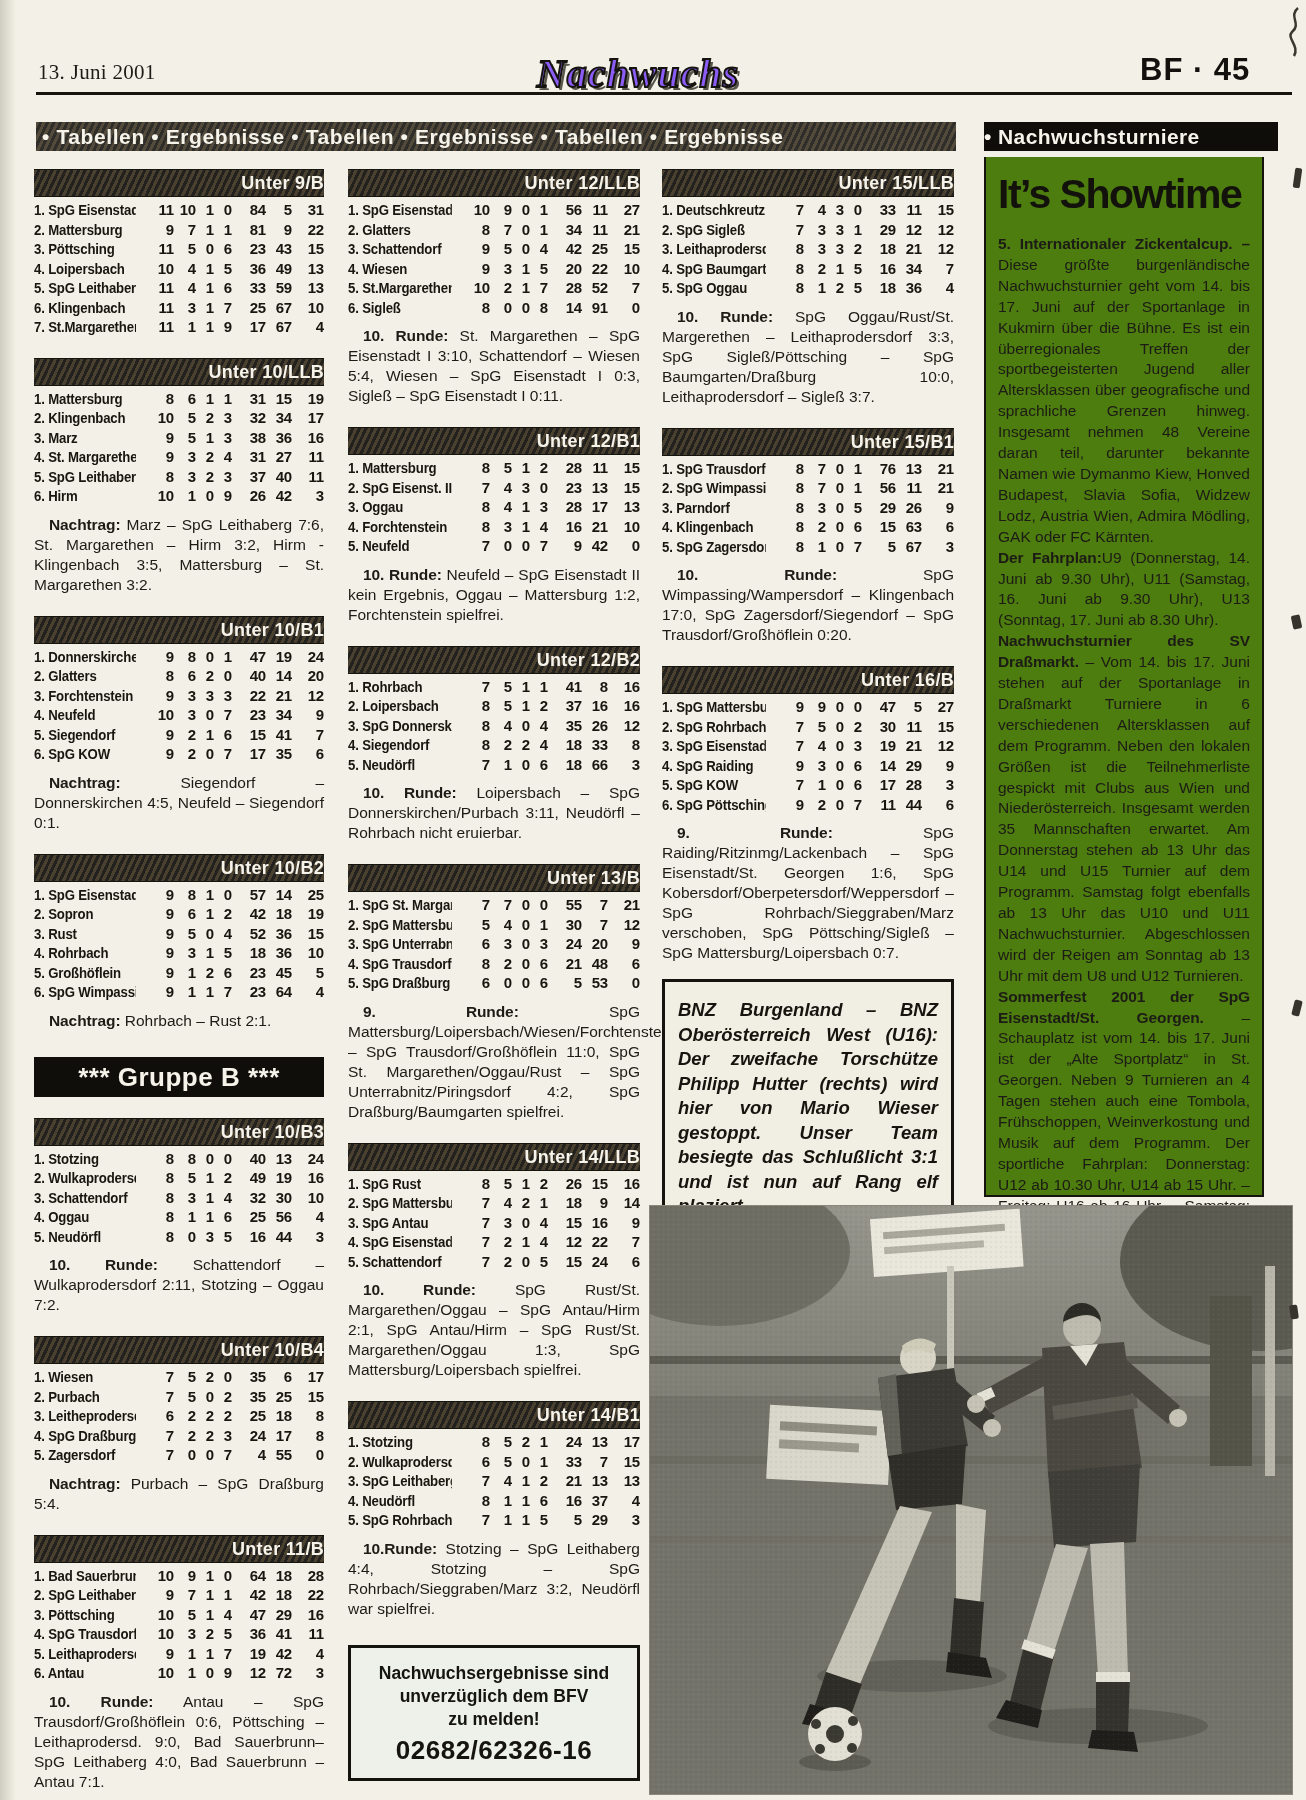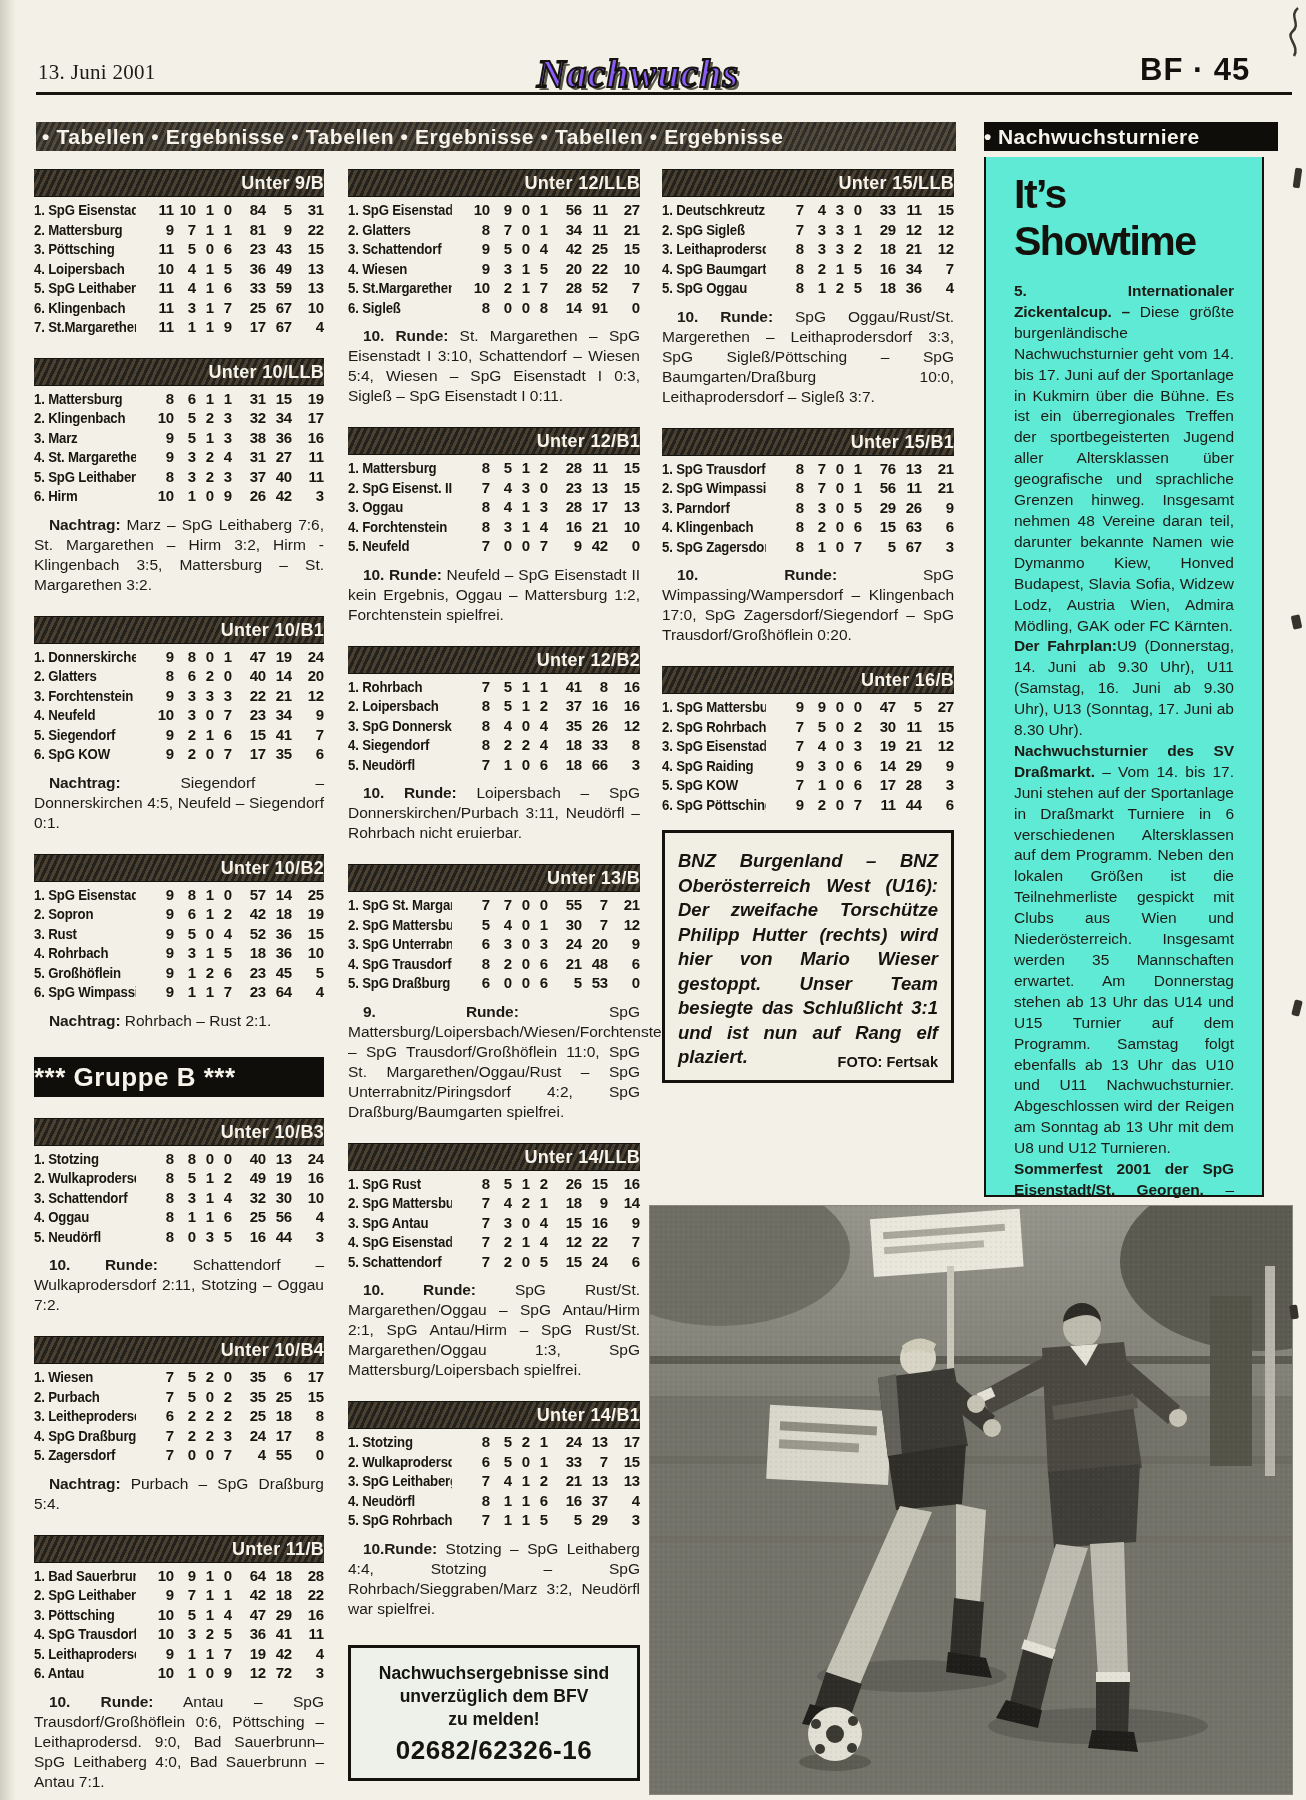--- a/index.html
+++ b/index.html
@@ -46,35 +46,35 @@
   .tname{flex:1;white-space:nowrap;overflow:hidden;transform:scaleX(.88);transform-origin:0 60%}
   .tnum{text-align:right;flex:0 0 auto}
   .c1{width:24px}.c2{width:22px}.c3{width:18px}.c4{width:18px}
   .c5{width:34px}.c6{width:26px}.c7{width:32px}
 
   .note{margin-top:9px;font-size:15.5px;line-height:20px;color:#1c1b15;
     text-align:justify;text-indent:15px}
   .note b{letter-spacing:-.1px}
 
   .gruppe{margin-top:26px;height:40px;line-height:40px;background:#0f0e0a;color:#f6f3ea;
-    text-align:left;font-weight:bold;font-size:26px;letter-spacing:.5px}
+    text-align:center;font-weight:bold;font-size:26px;letter-spacing:.5px}
 
   .noticebox{margin-top:26px;border:3px solid #14130e;padding:14px 16px 12px;text-align:center;background:#eef0ea}
   .notice-line{font-weight:bold;font-size:17.5px;line-height:23px;color:#15140e}
   .notice-phone{font-weight:bold;font-size:26px;margin-top:4px;color:#15140e;letter-spacing:.5px}
 
   .bnzbox{margin-top:16px;border:3px solid #14130e;padding:16px 13px 10px;background:#f1eee4}
   .bnz{font-style:italic;font-weight:bold;font-size:18.5px;line-height:24.5px;
     text-align:justify;color:#15140e}
   .bnz-credit{font-style:normal;font-weight:bold;font-size:14.5px;float:right;margin-top:5px}
 
   
   #col4{position:absolute;left:984px;top:157px;width:280px;height:1040px;
     border-left:2px solid #14130e;border-right:2px solid #14130e;border-bottom:2px solid #14130e;
-    padding:12px 28px 0;background:#5eead4}
+    padding:12px 12px 0;background:#4d7c0f}
   .showtime{font-weight:bold;font-size:41px;letter-spacing:-1.5px;color:#12110c;margin:2px 0 16px}
   .art{font-size:15.5px;line-height:20.9px;text-align:justify;color:#1c1b15}
   .art b{letter-spacing:-.1px}
 
   
   .photo{position:absolute;left:650px;top:1206px;width:642px;height:588px;
     outline:1px solid #8a877b;background:#75746a}
   .photo svg{display:block;width:100%;height:100%}
 
   
@@ -1089,20 +1089,21 @@
             <span class="tnum c1">9</span>
             <span class="tnum c2">2</span>
             <span class="tnum c3">0</span>
             <span class="tnum c4">7</span>
             <span class="tnum c5">11</span>
             <span class="tnum c6">44</span>
             <span class="tnum c7">6</span>
           </div>
         </div>
     </section>
+    <p class="note"><b>9. Runde:</b> <span>SpG Raiding/Ritzinmg/Lackenbach  – SpG Eisenstadt/St. Georgen 1:6, SpG Kobersdorf/Oberpetersdorf/Weppersdorf – SpG Rohrbach/Sieggraben/Marz verschoben, SpG Pöttsching/Sigleß – SpG Mattersburg/Loipersbach 0:7.</span></p>
 
     <div class="bnzbox">
       <p class="bnz"><span>BNZ Burgenland – BNZ Oberösterreich West (U16): Der zweifache Torschütze Philipp Hutter (rechts) wird hier von Mario Wieser gestoppt. Unser Team besiegte das Schlußlicht 3:1 und ist nun auf Rang elf plaziert.</span> <span class="bnz-credit">FOTO: Fertsak</span></p>
     </div>
   </div>
 
   <div id="col4">
     <h1 class="showtime">It’s Showtime</h1>
     <p class="art"><b>5. Internationaler Zickentalcup. –</b><span> Diese größte burgenländische Nachwuchsturnier geht vom 14. bis 17. Juni auf der Sportanlage in Kukmirn über die Bühne.  Es ist ein überregionales Treffen der sportbegeisterten Jugend aller Altersklassen über geografische und sprachliche Grenzen hinweg. Insgesamt nehmen 48 Vereine daran teil, darunter bekannte Namen wie Dymanmo Kiew, Honved Budapest, Slavia Sofia, Widzew Lodz, Austria Wien, Admira Mödling, GAK oder FC Kärnten.</span></p>
     <p class="art"><b>Der Fahrplan:</b><span>U9 (Donnerstag, 14. Juni ab 9.30 Uhr), U11 (Samstag, 16. Juni ab 9.30 Uhr), U13 (Sonntag, 17. Juni ab 8.30 Uhr).</span></p>

